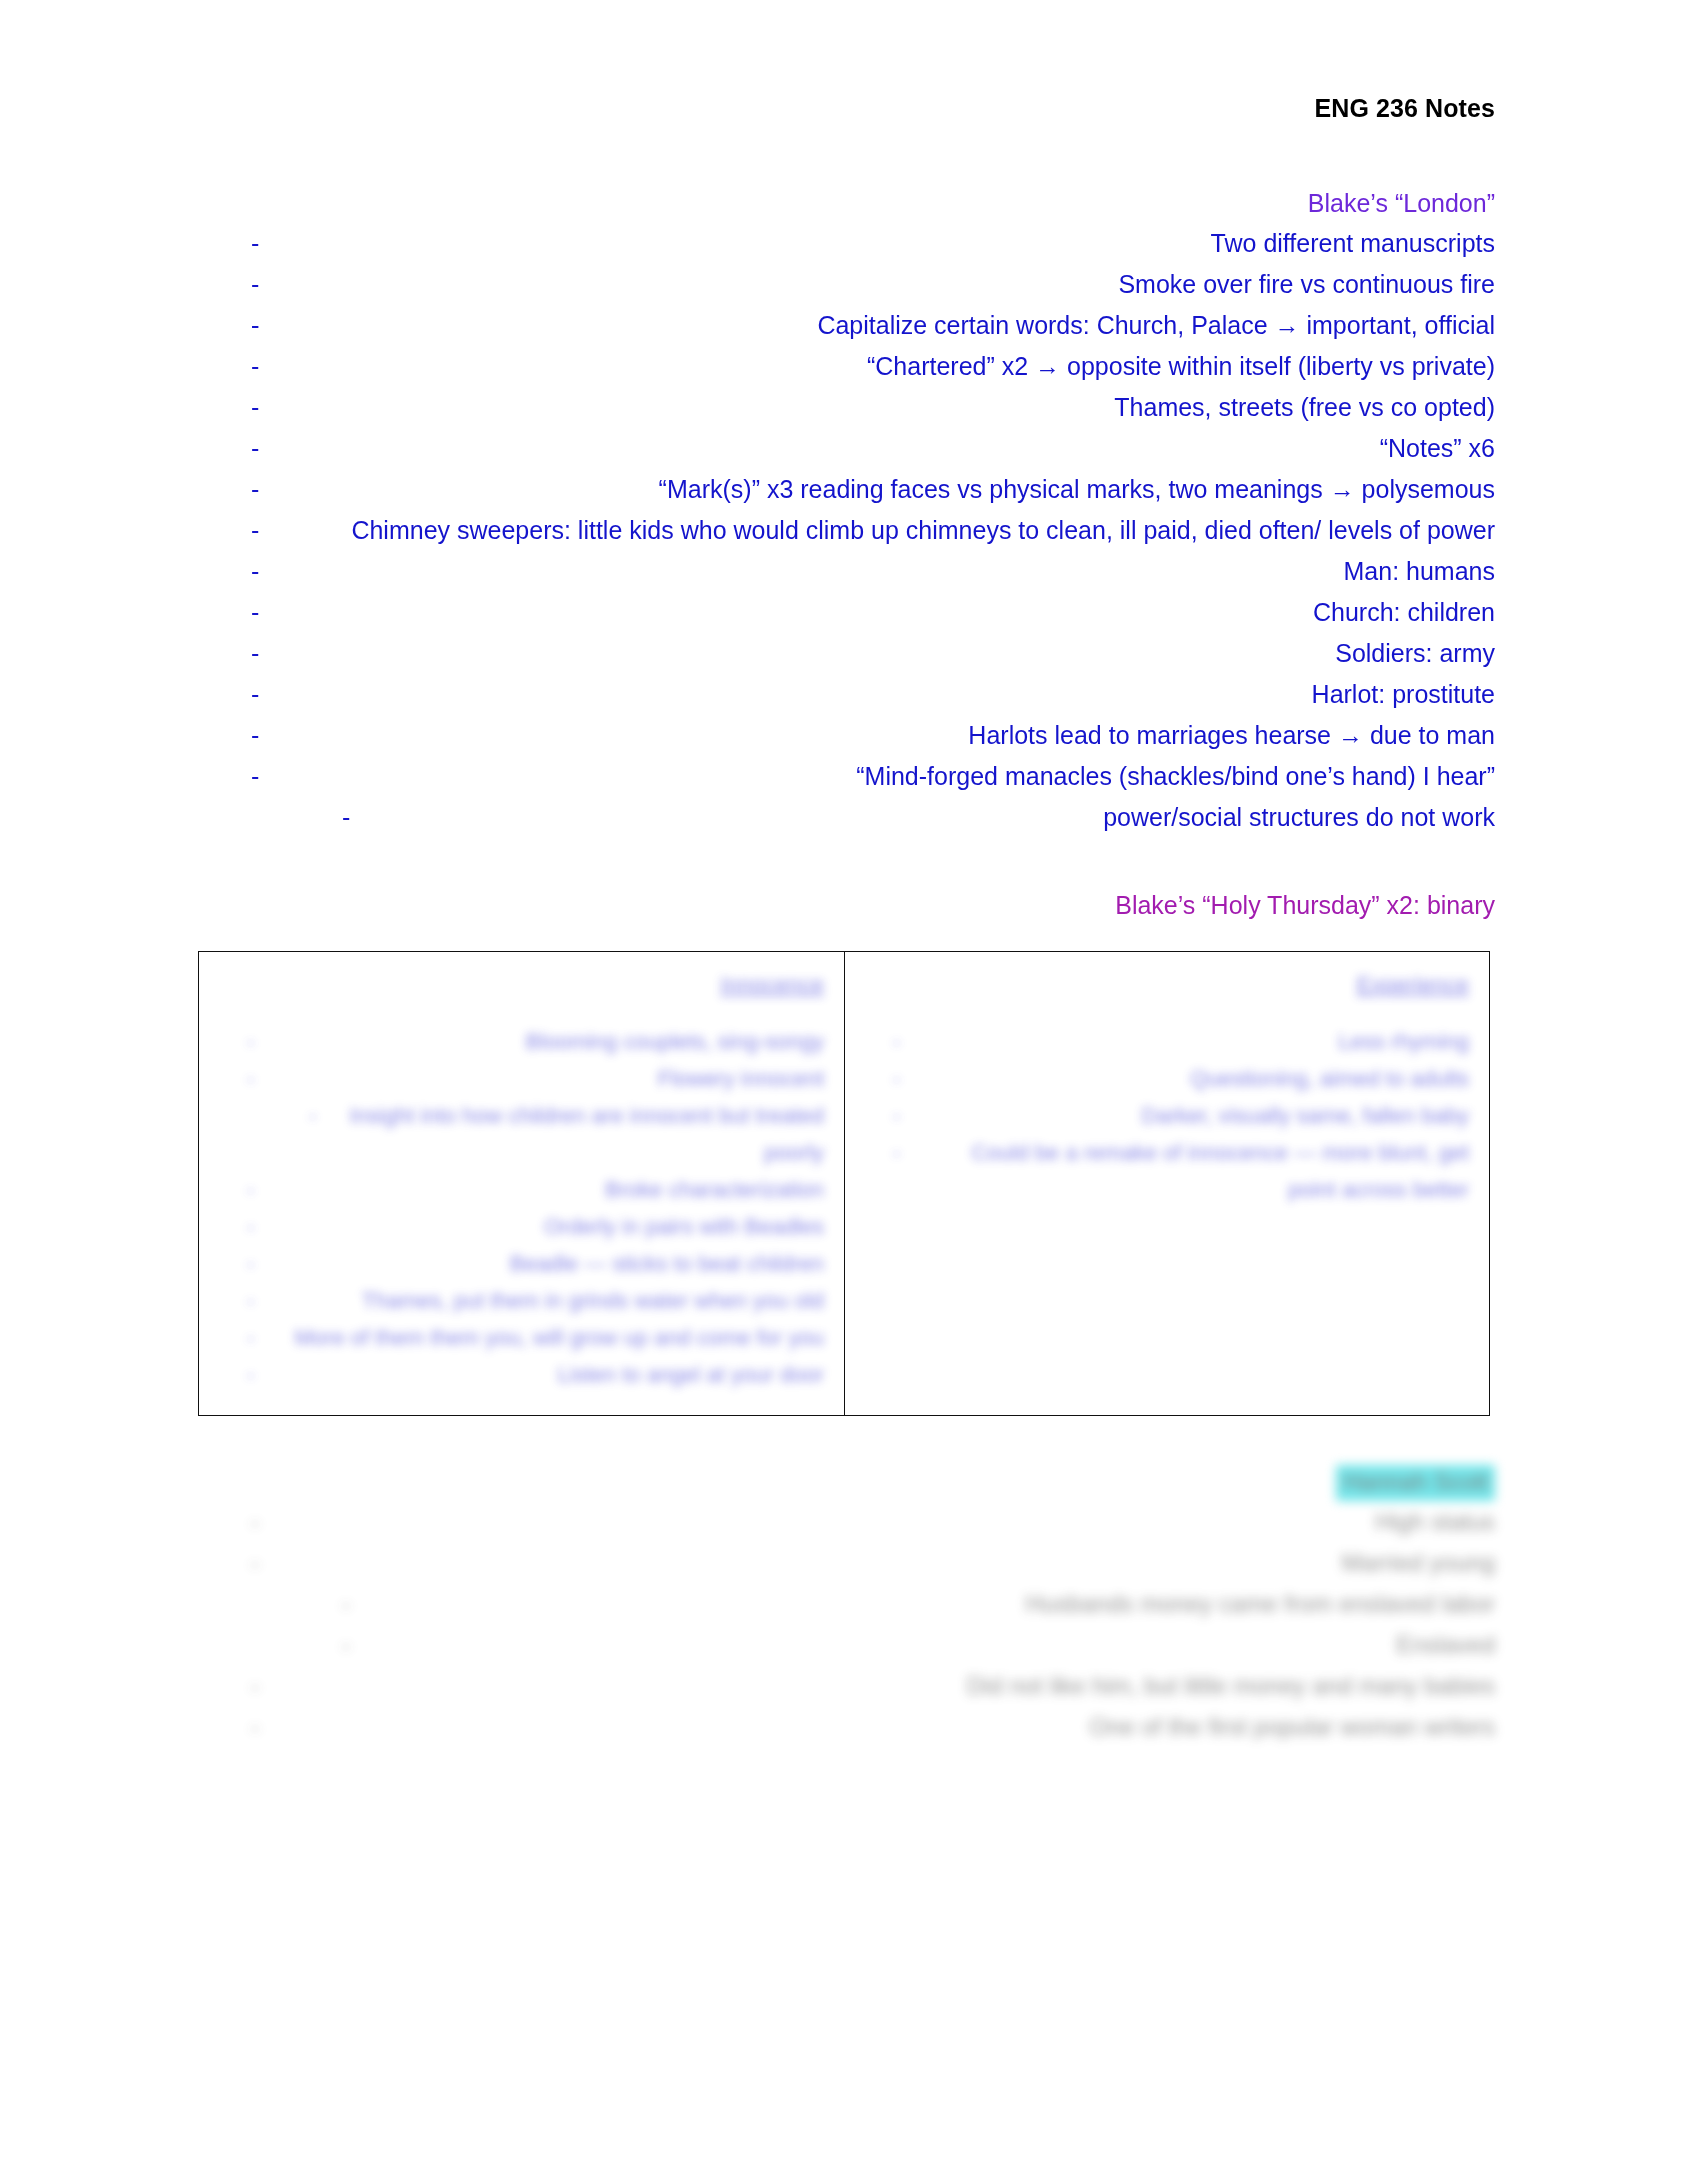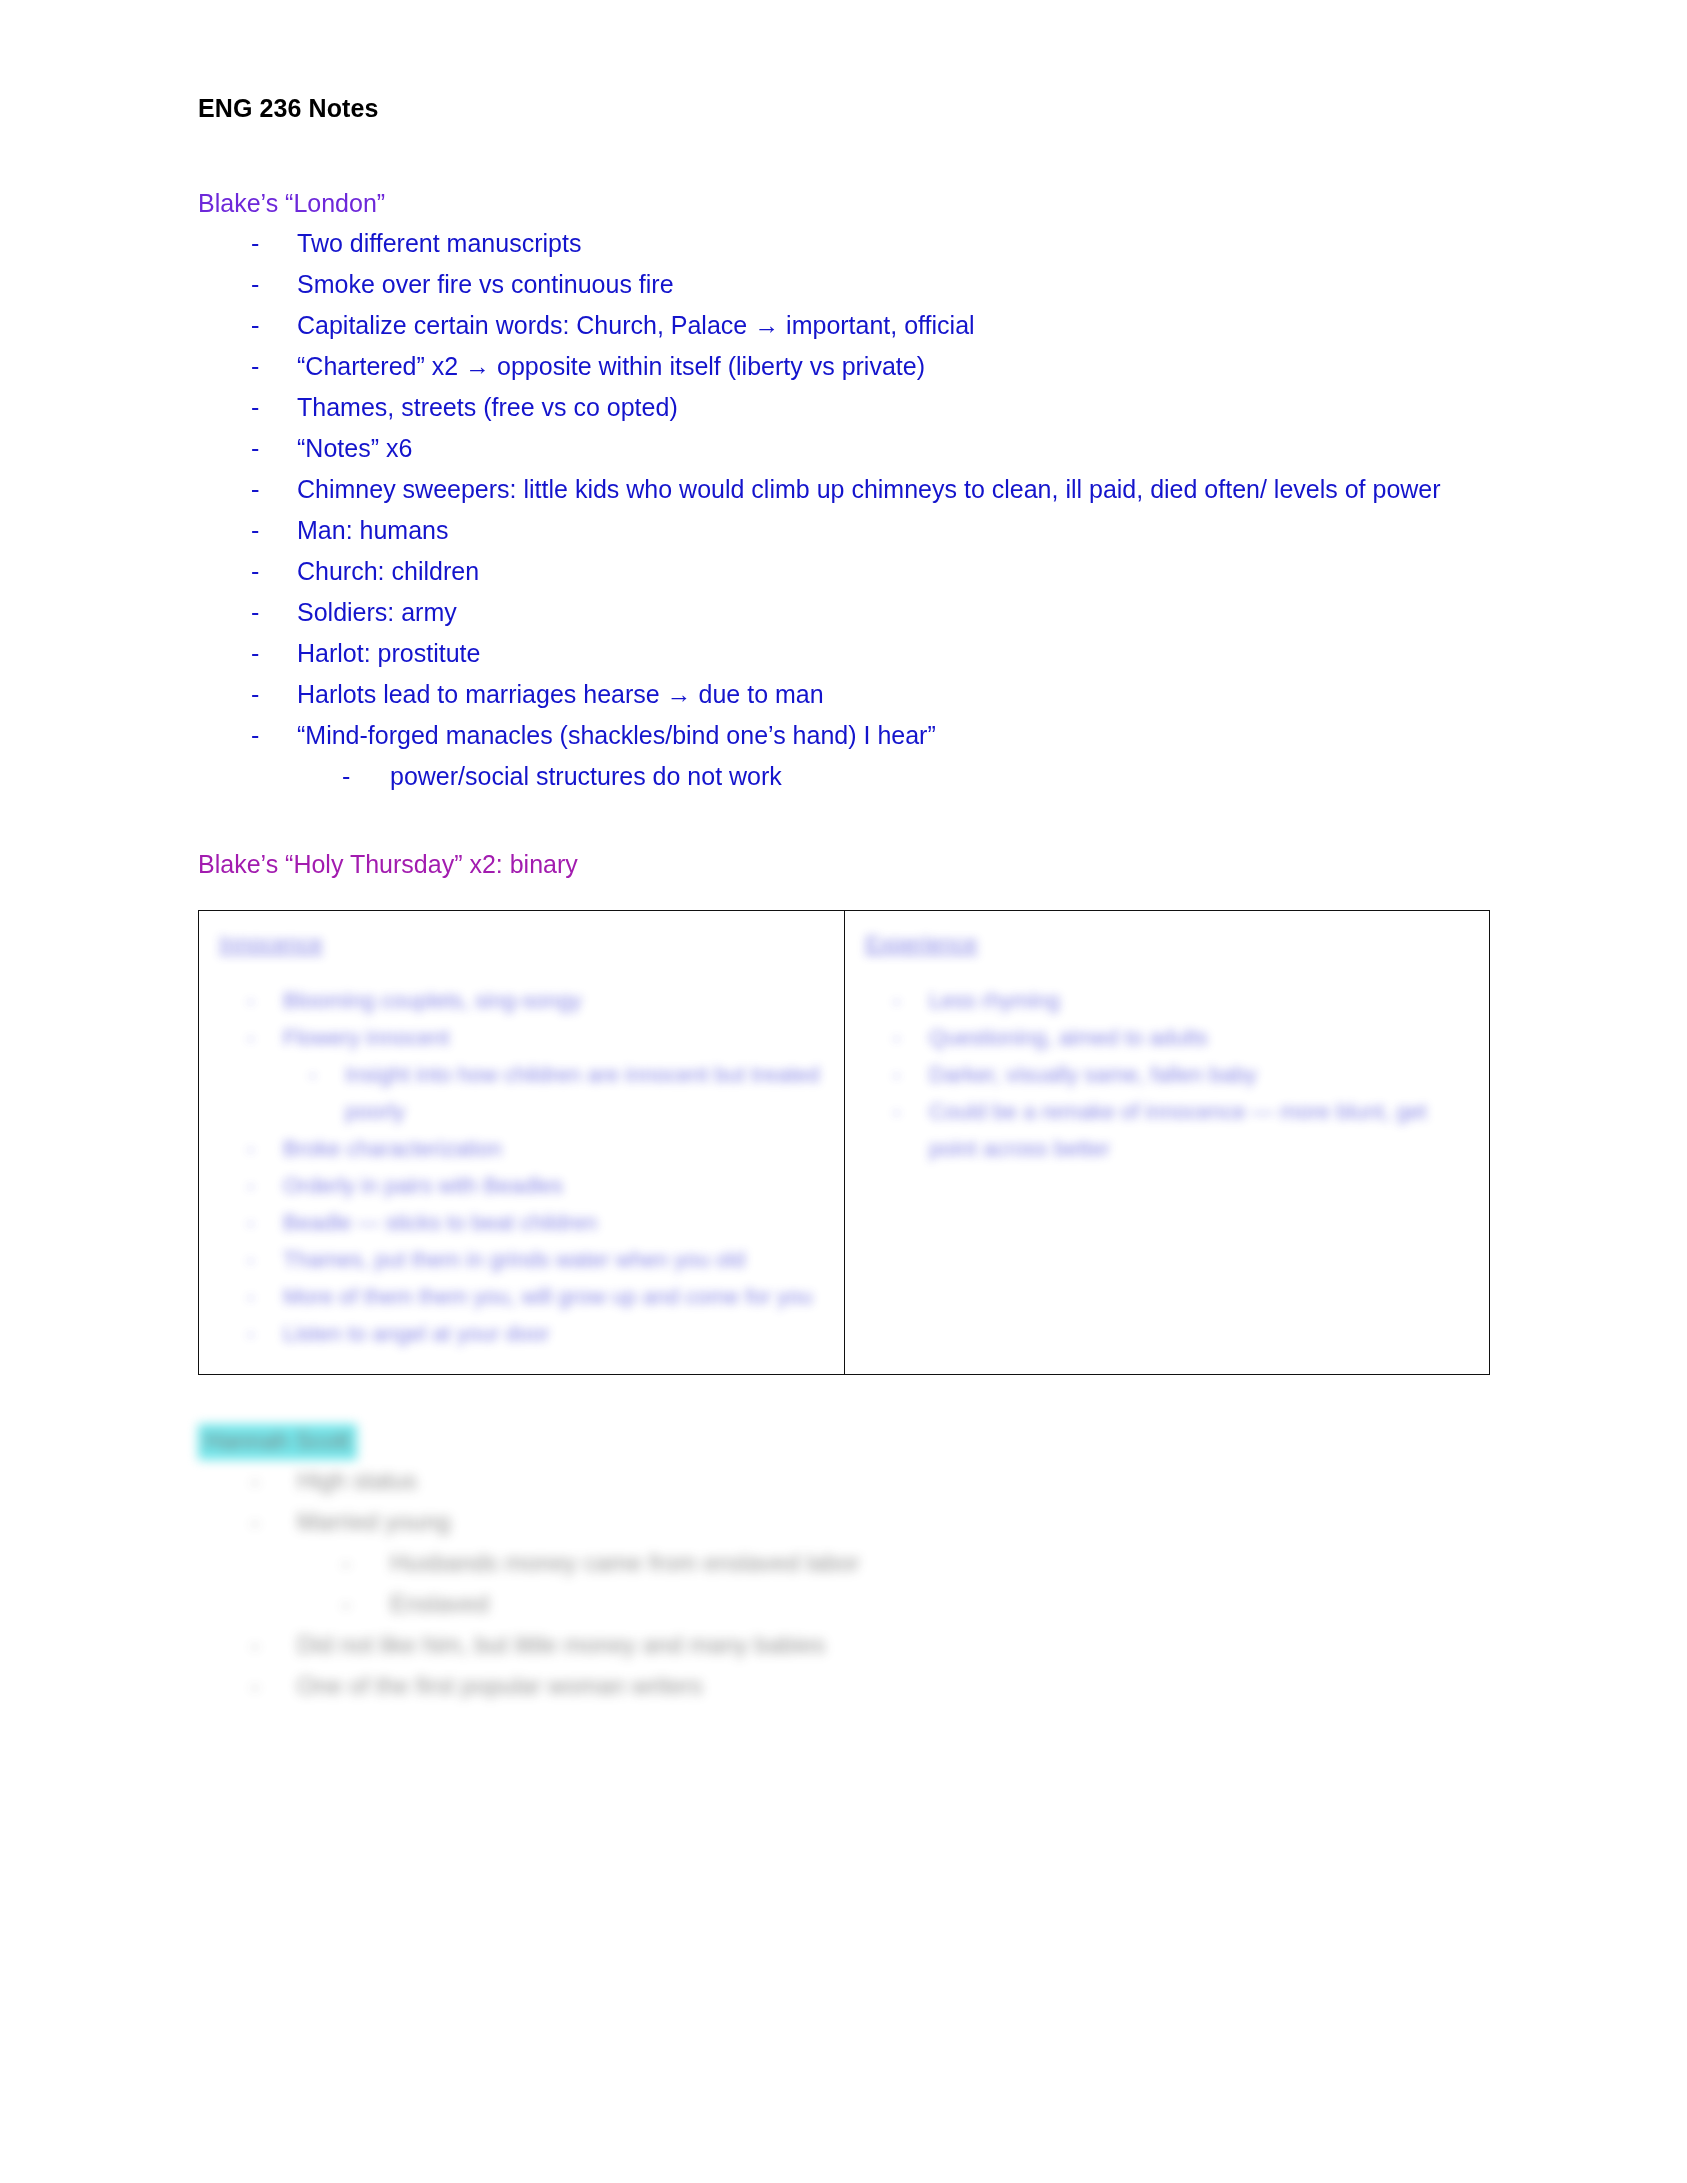--- a/index.html
+++ b/index.html
@@ -13,20 +13,21 @@
     color: #000000;
   }
   .page {
     position: relative;
     width: 1687px;
     height: 2183px;
     background: #ffffff;
     box-sizing: border-box;
     padding: 0;
     overflow: hidden;
+    text-align: right;
   }
   .content {
     position: absolute;
     left: 198px;
     top: 93px;
     width: 1297px;
   }
 
   
   .doc-title {
@@ -202,21 +203,21 @@
       <p class="para">Blake’s “London”</p>
 
       <ul class="dash-list">
         <li><span class="dash">-</span><span>Two different manuscripts</span></li>
         <li><span class="dash">-</span><span>Smoke over fire vs continuous fire</span></li>
         <li><span class="dash">-</span></li>
         <li><span class="dash">-</span><span>Capitalize certain words: Church, Palace → important, official</span></li>
         <li><span class="dash">-</span><span>“Chartered” x2 → opposite within itself (liberty vs private)</span></li>
         <li><span class="dash">-</span><span>Thames, streets (free vs co opted)</span></li>
         <li><span class="dash">-</span><span>“Notes” x6</span></li>
-        <li><span class="dash">-</span></li>
+        <li><span class="dash">-</span><span>“Mark(s)” x3 reading faces vs physical marks, two meanings → polysemous</span></li>
         <li><span class="dash">-</span><span>Chimney sweepers: little kids who would climb up chimneys to clean, ill paid, died often/ levels of power</span></li>
         <li><span class="dash">-</span><span>Man: humans</span></li>
         <li><span class="dash">-</span><span>Church: children</span></li>
         <li><span class="dash">-</span><span>Soldiers: army</span></li>
         <li><span class="dash">-</span><span>Harlot: prostitute</span></li>
         <li><span class="dash">-</span><span>Harlots lead to marriages hearse → due to man</span></li>
         <li><span class="dash">-</span><span>“Mind-forged manacles (shackles/bind one’s hand) I hear”</span></li>
       </ul>
 
       <ul class="dash-list level2">

